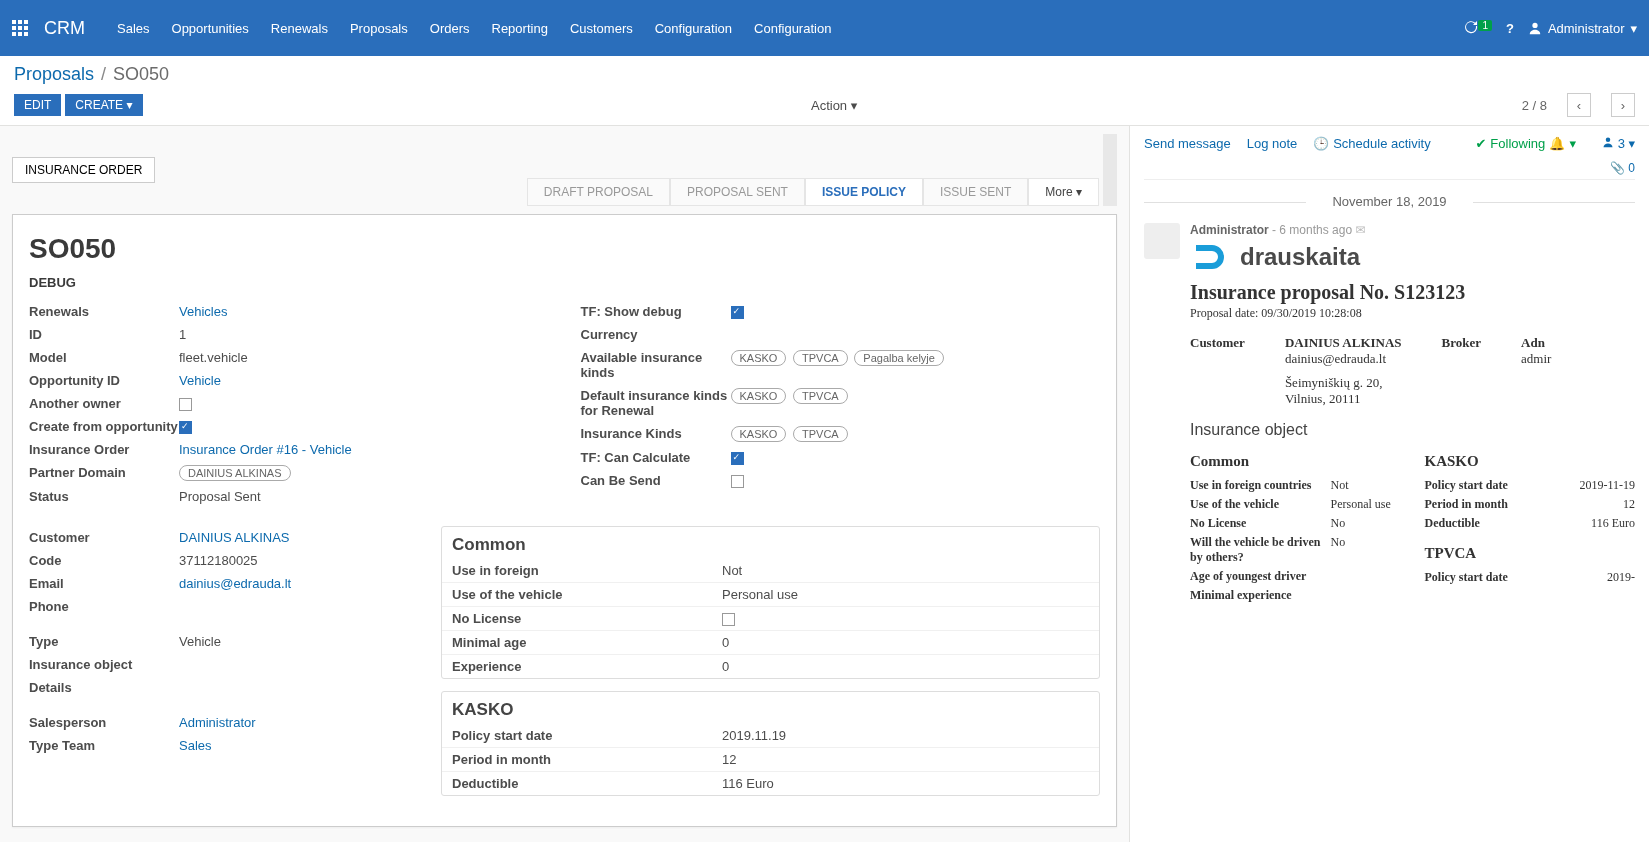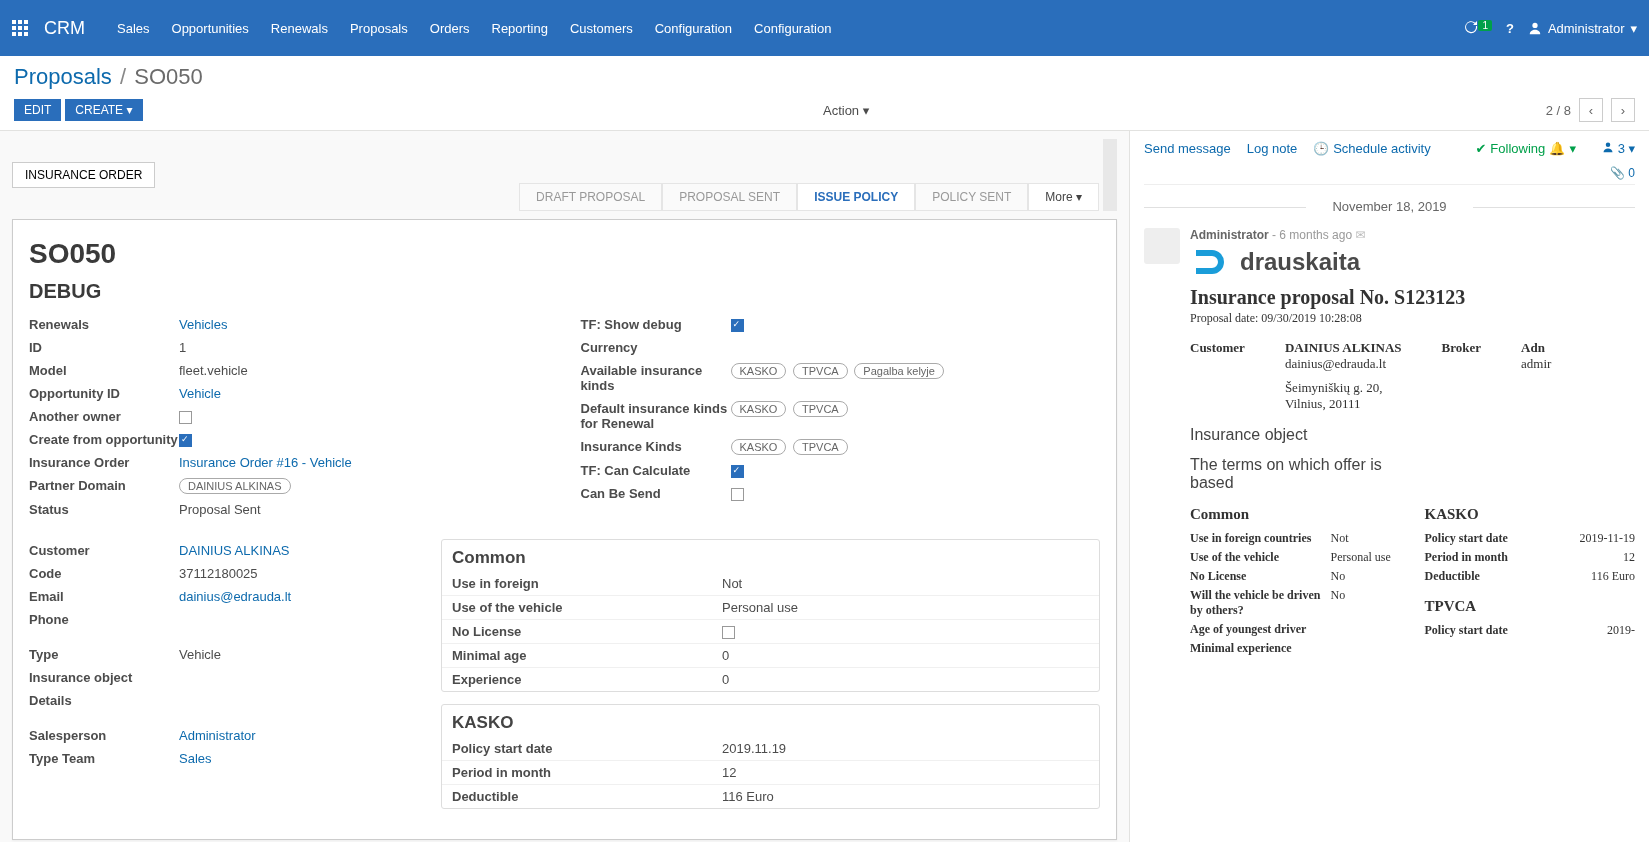--- a/index.html
+++ b/index.html
@@ -12,46 +12,46 @@
 .navbar .brand { font-size: 18px; font-weight: 400; margin-right: 32px; }
 .navbar .menu { display: flex; gap: 22px; flex: 1; }
 .navbar .menu a { color: #fff; font-size: 13px; cursor: pointer; }
 .navbar .right { display: flex; align-items: center; gap: 14px; }
 .navbar .badge { background: #00a04a; color: #fff; font-size: 10px; padding: 0 4px; border-radius: 2px; position: relative; top: -6px; margin-left: -4px; }
 .navbar .user { display: flex; align-items: center; gap: 6px; cursor: pointer; }
 .navbar svg { fill: #fff; }
 
 
 .control { background: #fff; border-bottom: 1px solid #e2e2e0; padding: 8px 14px 8px 14px; }
-.breadcrumb { font-size: 22px; margin-bottom: 8px; }
+.breadcrumb { font-size: 18px; margin-bottom: 8px; }
 .breadcrumb a { color: #0d6aad; }
 .breadcrumb .sep { color: #888; margin: 0 2px; }
 .breadcrumb .current { color: #6b6b6b; }
 .ctrl-row { display: flex; align-items: center; }
 .btn { background: #2a6ebb; color: #fff; border: none; padding: 4px 10px; font-size: 12px; cursor: pointer; margin-right: 4px; }
 .btn.secondary { background: #2a6ebb; }
 .action-drop { margin: 0 auto; cursor: pointer; font-size: 13px; }
-.pager { display: flex; align-items: center; gap: 8px; font-size: 13px; color: #666; }
+.pager { display: flex; align-items: center; gap: 20px; font-size: 13px; color: #666; }
 .pager .nav-btn { border: 1px solid #ccc; background: #fff; width: 24px; height: 24px; display: flex; align-items: center; justify-content: center; cursor: pointer; }
 
 
 .main { display: flex; height: calc(100vh - 90px); }
 .form-area { flex: 1; padding: 0 8px 0 8px; overflow: auto; position: relative; }
 .status-row { display: flex; align-items: center; padding: 8px 4px; }
 .ins-order-btn { background: #fff; border: 1px solid #ccc; padding: 5px 12px; font-size: 12px; cursor: pointer; }
 .stages { margin-left: auto; display: flex; align-items: center; }
 .stage { padding: 6px 16px; font-size: 12px; color: #999; background: #fafafa; border: 1px solid #e5e5e5; position: relative; cursor: pointer; margin-top: 44px; }
 .stage.active { color: #2a6ebb; font-weight: bold; background: #fff; }
 .stage.more { background: #fff; color: #444; }
 .scrollbar-stub { width: 14px; background: #e8e8e8; margin-left: 4px; align-self: stretch; position: relative; }
 
 
 .sheet { background: #fff; border: 1px solid #ccc; margin: 0 4px; padding: 18px 16px; box-shadow: 0 1px 2px rgba(0,0,0,0.05); }
 .sheet h1 { font-size: 28px; color: #3a3a3a; margin-bottom: 10px; }
-.sheet h2.debug { font-size: 20px; font-weight: bold; color: #3a3a3a; margin: 8px 0 10px; }
+.sheet h2.debug { font-size: 13px; font-weight: bold; color: #3a3a3a; margin: 8px 0 10px; }
 .two-col { display: flex; gap: 32px; }
 .col { flex: 1; }
 .field-row { display: flex; padding: 4px 0; font-size: 13px; }
 .field-row .label { width: 150px; font-weight: bold; color: #4c4c4c; }
 .field-row .value { flex: 1; color: #4c4c4c; }
 .field-row .value a { color: #0d6aad; }
 .tag { display: inline-block; border: 1px solid #aaa; border-radius: 10px; padding: 1px 8px; font-size: 11px; color: #666; margin-right: 3px; background: #fff; }
 .checkbox { width: 13px; height: 13px; border: 1px solid #999; display: inline-block; vertical-align: middle; }
 .checkbox.checked { background: #2a6ebb; border-color: #2a6ebb; position: relative; }
 .checkbox.checked::after { content: "✓"; color: #fff; font-size: 9px; position: absolute; top: -1px; left: 1px; }
@@ -160,21 +160,21 @@
 
 <div class="main">
   <div class="form-area">
 
     <div class="status-row">
       <button class="ins-order-btn">INSURANCE ORDER</button>
       <div class="stages">
         <div class="stage">DRAFT PROPOSAL</div>
         <div class="stage">PROPOSAL SENT</div>
         <div class="stage active">ISSUE POLICY</div>
-        <div class="stage">POLICY SENT</div>
+        <div class="stage">ISSUE SENT</div>
         <div class="stage more"><span>More</span> ▾</div>
       </div>
       <div class="scrollbar-stub"></div>
     </div>
 
     <div class="sheet">
       <h1>SO050</h1>
       <h2 class="debug">DEBUG</h2>
 
       <div class="two-col">
@@ -396,21 +396,20 @@
               <div class="plabel">Broker</div>
             </div>
             <div>
               <div class="pname">Adn</div>
               <div>admir</div>
             </div>
           </div>
 
           <h3>Insurance object</h3>
 
-          <h3 style="max-width:220px;">The terms on which offer is based</h3>
 
           <div class="terms-cols">
             <div class="terms-col">
               <h4>Common</h4>
               <div class="tr">
                   <div class="tl">Use in foreign countries</div>
                   <div class="tv">Not</div>
                 </div>
               <div class="tr">
                   <div class="tl">Use of the vehicle</div>

